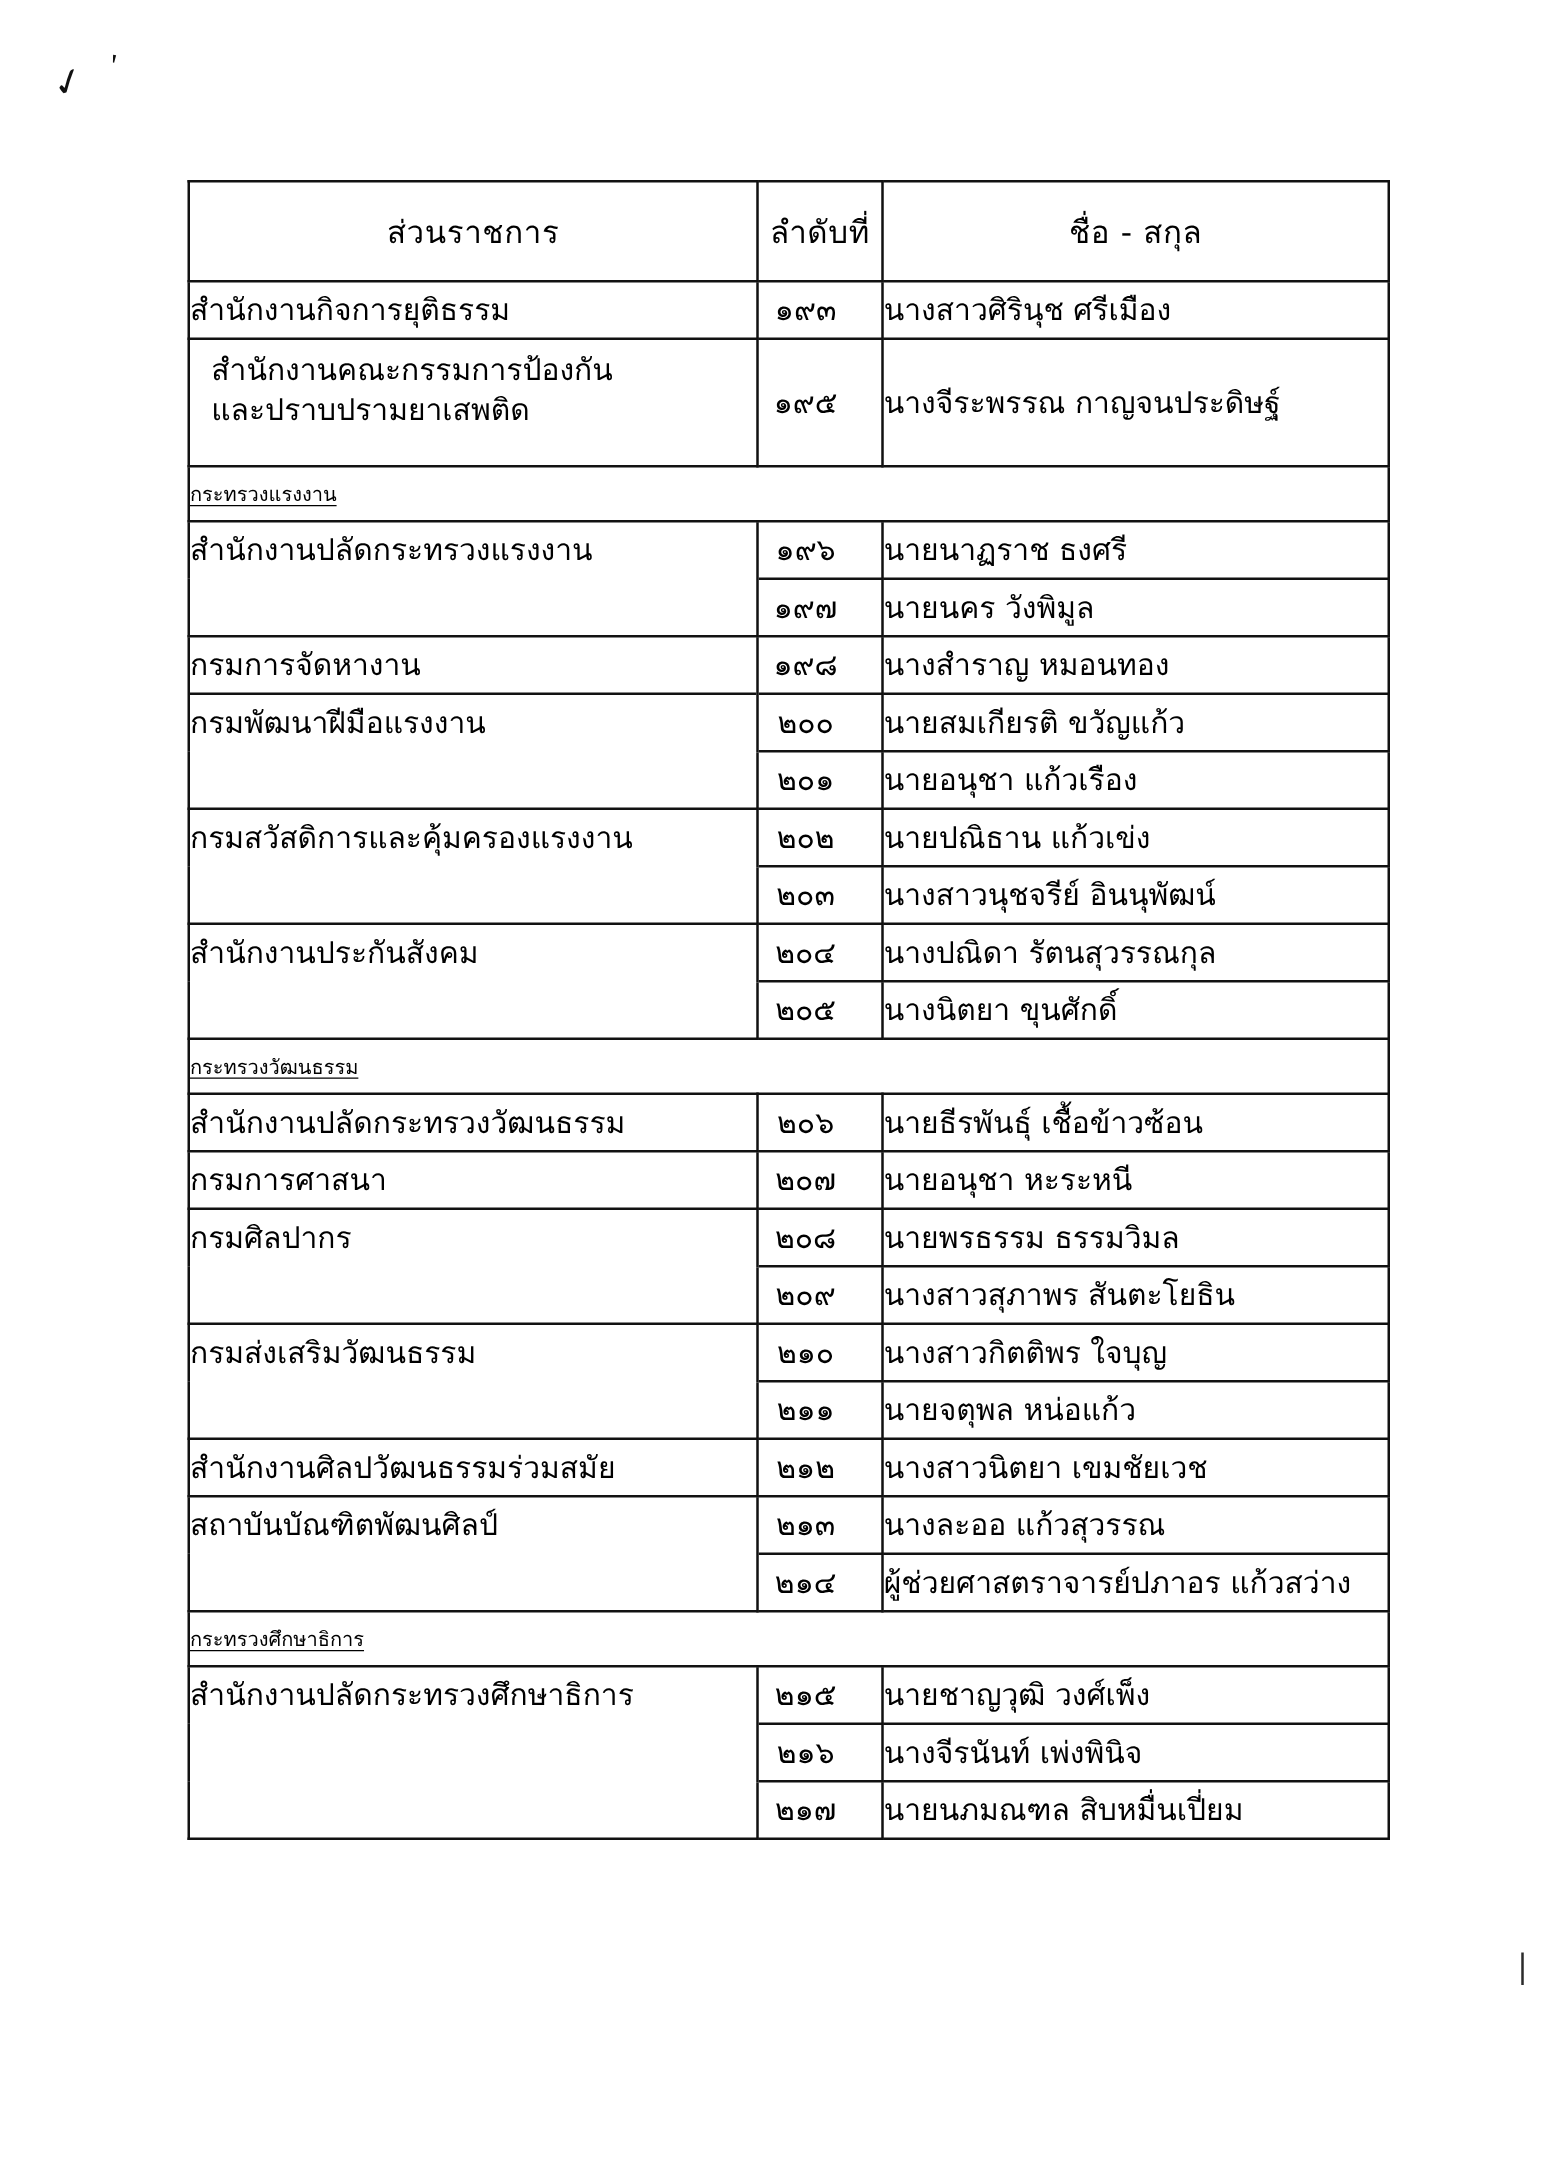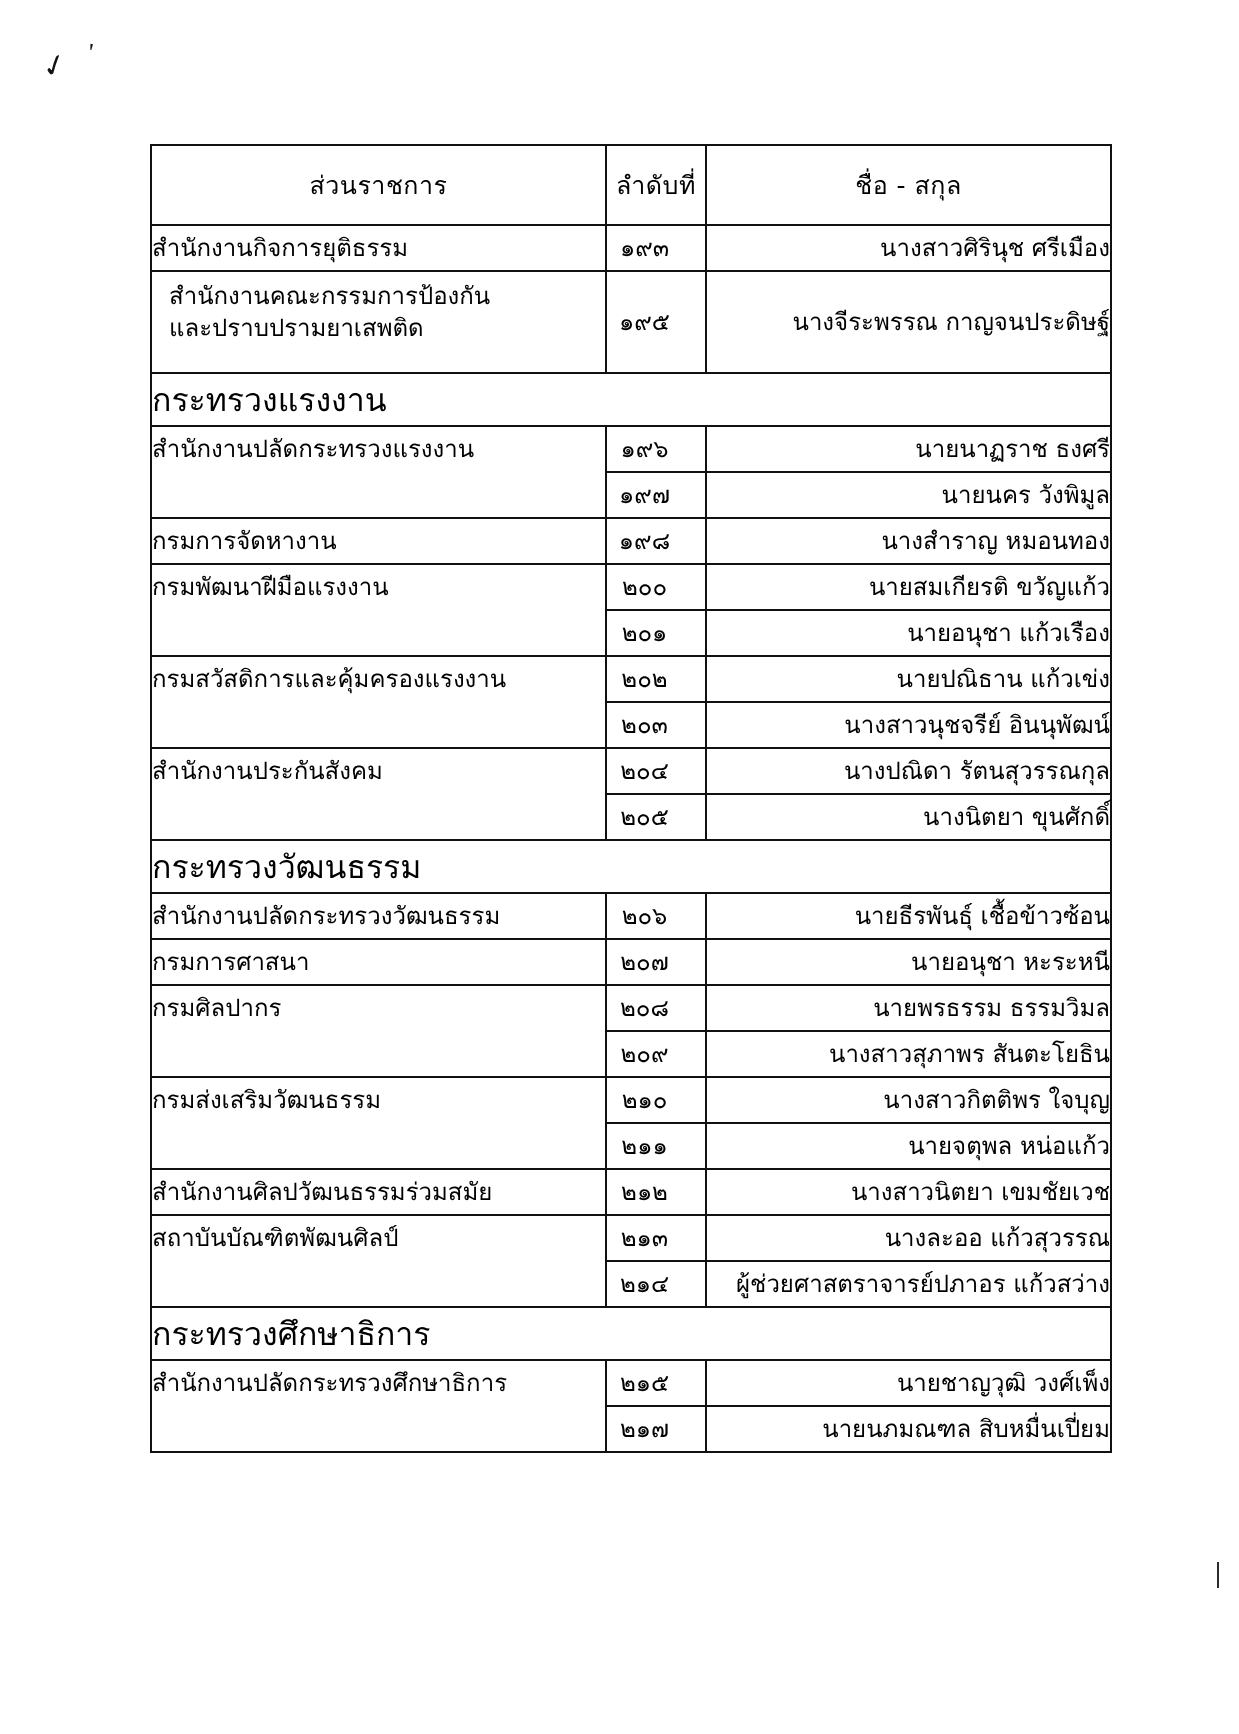--- a/index.html
+++ b/index.html
@@ -69,36 +69,37 @@
   }
 
   .cell {
     font-size: 24px;
     line-height: 1.35;
     padding: 7px 10px 7px 12px;
     height: 44px;
   }
   .cell.dept { text-align: left; }
   .cell.no   { text-align: center; padding-right: 23px; margin-left: 18px; }
-  .cell.name { text-align: right; }
+  .cell.name { text-align: left; }
 
   .cell.dept.tall {
     height: 92px;
     vertical-align: top;
     padding-top: 8px;
     padding-left: 17px;
   }
   .dept-line2 { display: block; }
 
   .ministry-row td {
     padding: 8px 12px 10px 12px;
     height: 42px;
   }
   .ministry-label {
-    font-size: 32px;
+    font-size: 16px;
+    text-decoration: underline;
     text-underline-offset: 3px;
   }
 
   .nb { border-bottom: none !important; }
   .nt { border-top: none !important; }
 
   .va-top { vertical-align: top; }
 </style>
 </head>
 <body>
@@ -258,20 +259,25 @@
           <span class="ministry-label">กระทรวงศึกษาธิการ</span>
         </td>
       </tr>
 
       <tr>
         <td class="cell dept nb">สำนักงานปลัดกระทรวงศึกษาธิการ</td>
         <td class="cell no">๒๑๕</td>
         <td class="cell name">นายชาญวุฒิ วงศ์เพ็ง</td>
       </tr>
       <tr>
+        <td class="cell dept nt nb"></td>
+        <td class="cell no">๒๑๖</td>
+        <td class="cell name">นางจีรนันท์ เพ่งพินิจ</td>
+      </tr>
+      <tr>
         <td class="cell dept nt"></td>
         <td class="cell no">๒๑๗</td>
         <td class="cell name">นายนภมณฑล สิบหมื่นเปี่ยม</td>
       </tr>
 
     </tbody>
   </table>
 </div>
 
 </body></html>

